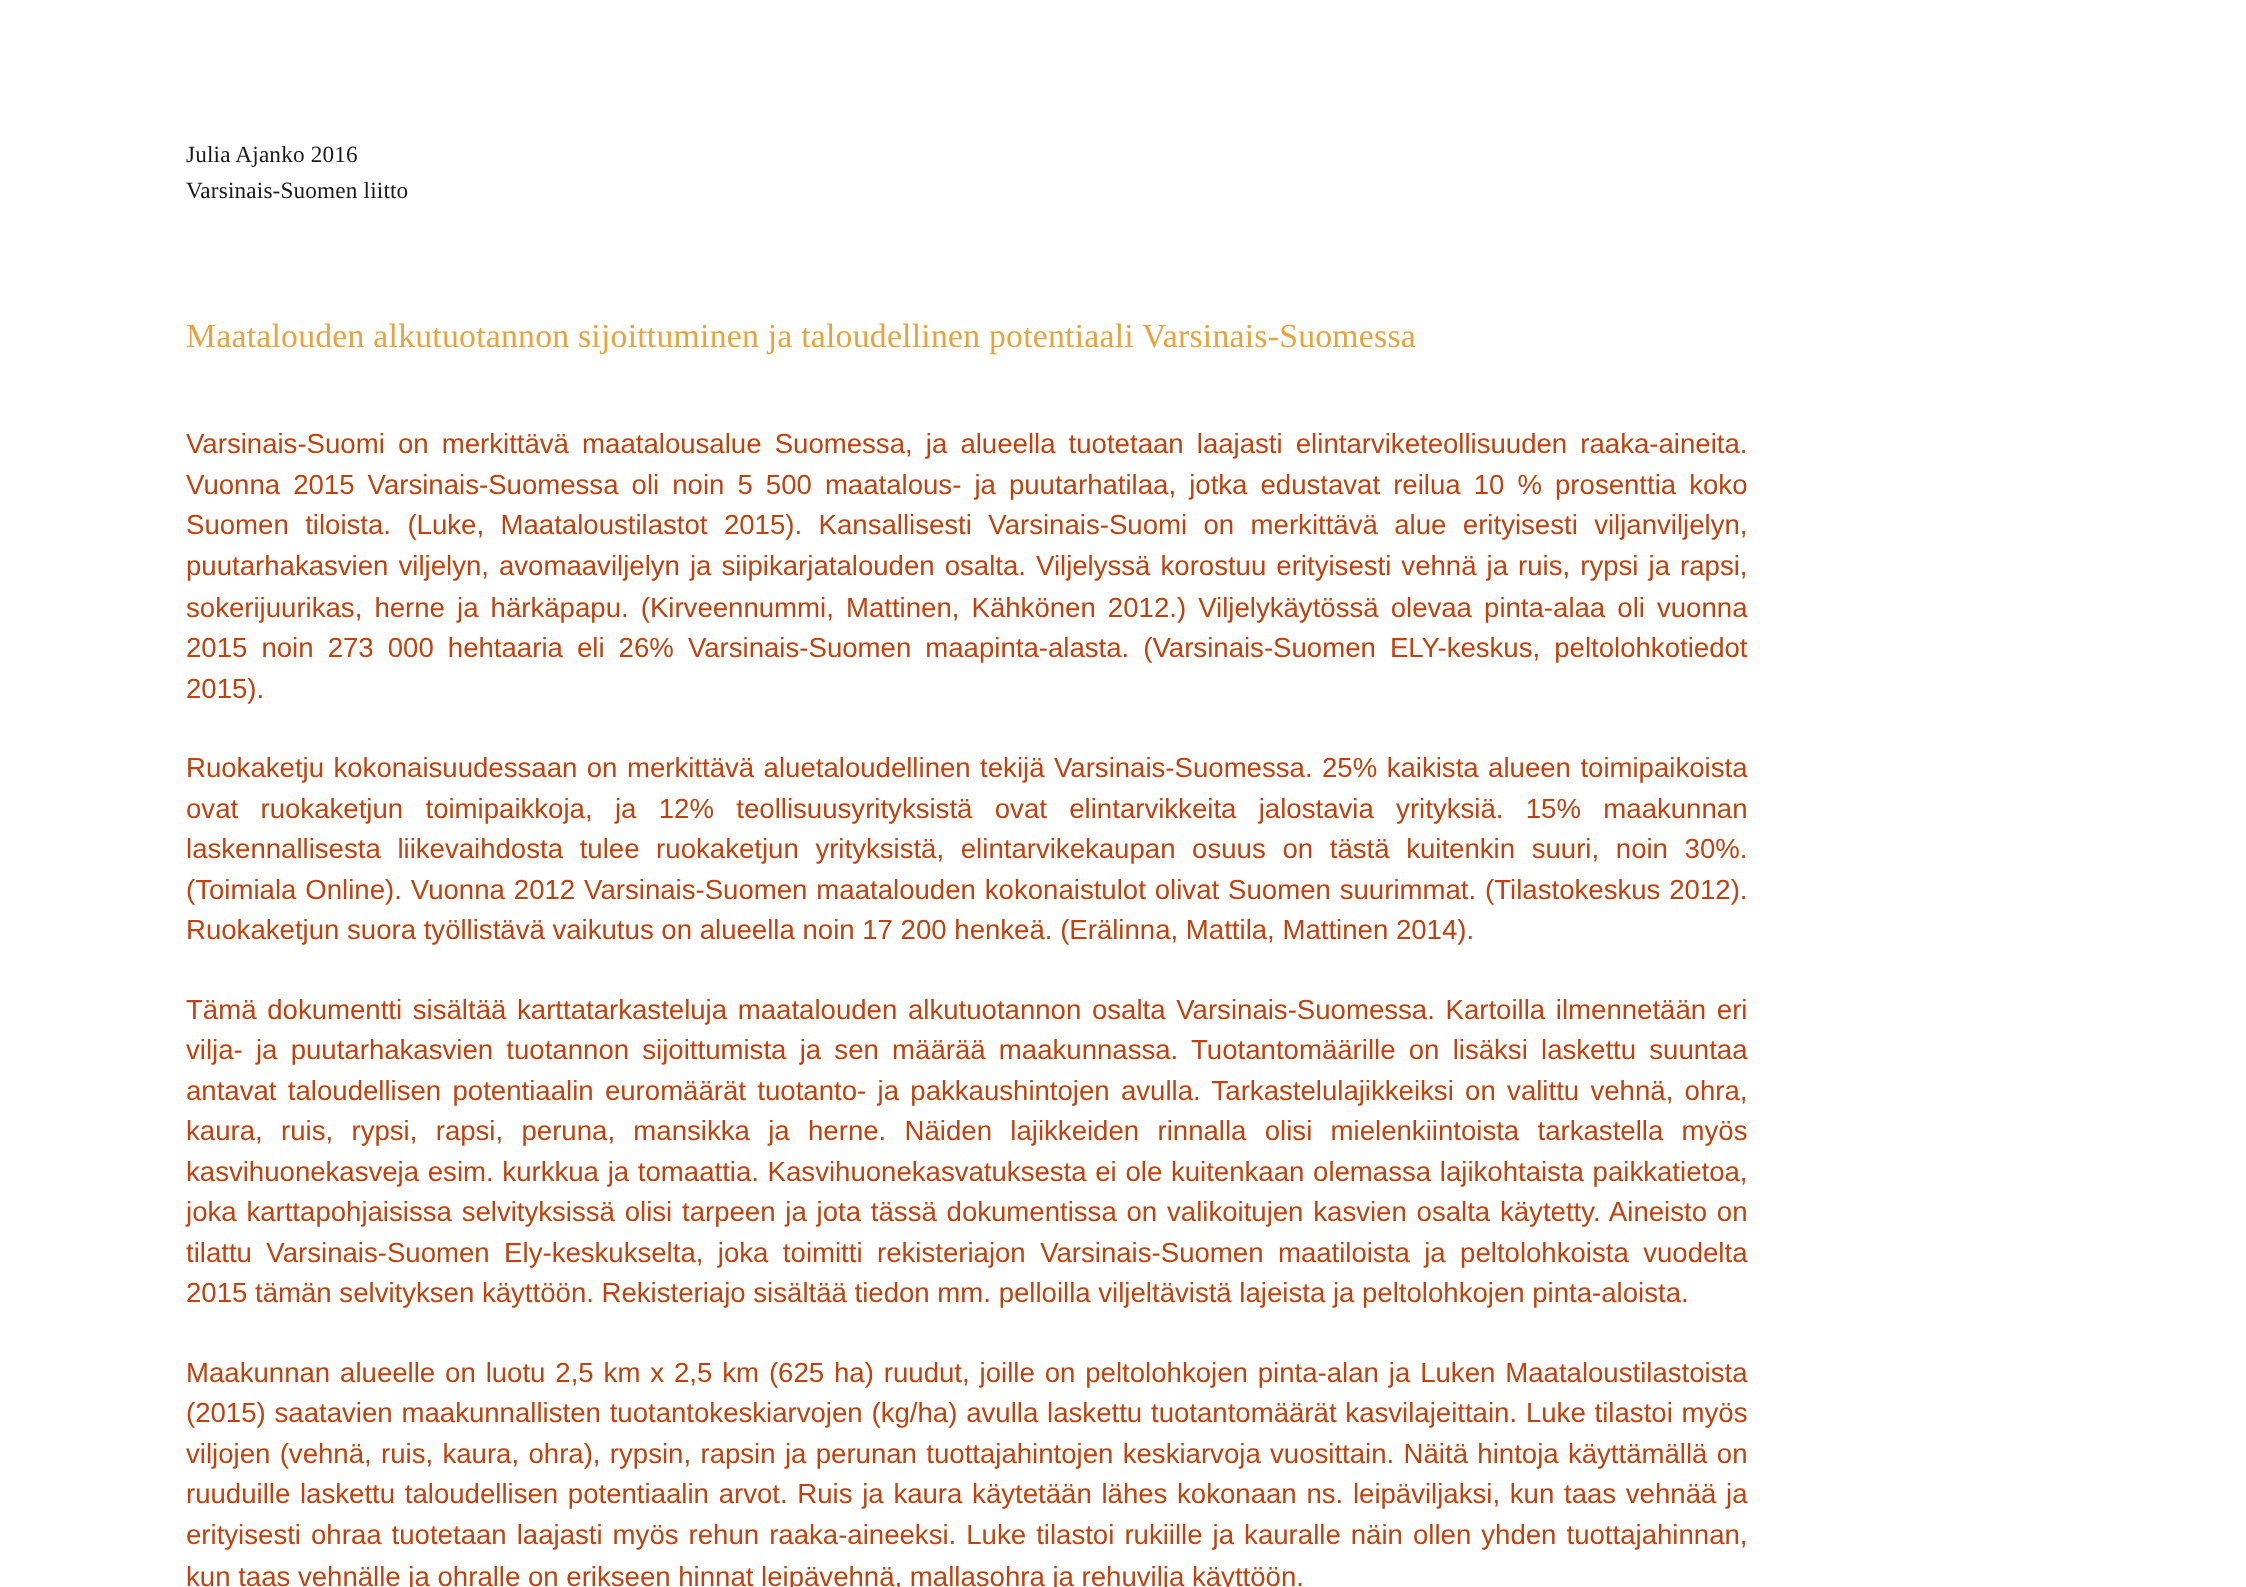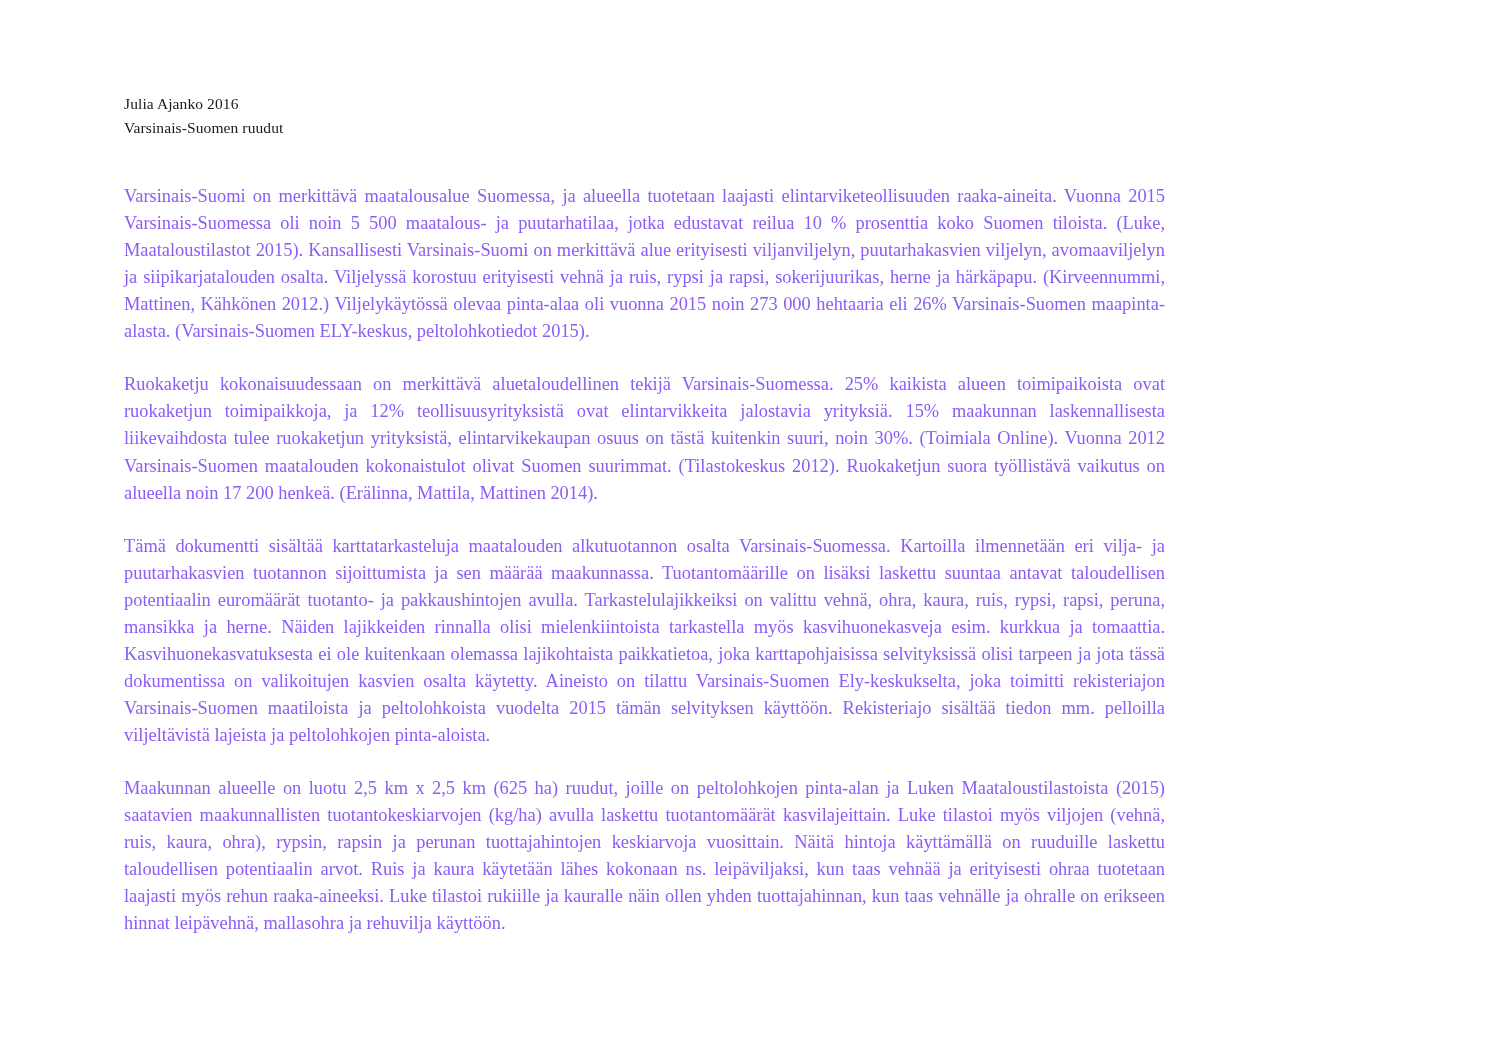--- a/index.html
+++ b/index.html
@@ -39,44 +39,45 @@
     color: #e8a33d;
     letter-spacing: 0.15px;
     line-height: 1.3;
     font-weight: normal;
   }
   .body-block {
     margin-top: 44px;
   }
   p.para {
     margin: 0 0 26px 0;
-    font-family: Liberation Serif, serif;
+    font-family: Liberation Sans, sans-serif;
     font-size: 18.4px;
     line-height: 1.47;
     text-align: justify;
     text-justify: inter-word;
-    color: #8b5cf6;
+    color: #c2410c;
     hyphens: manual;
   }
   p.para.gap-after {
   }
   p.para:last-child {
     margin-bottom: 16px;
   }
 </style>
 </head>
 <body>
 
 <div class="page">
 
   <div class="meta">
     <div>Julia Ajanko 2016</div>
-    <div>Varsinais-Suomen ruudut</div>
+    <div>Varsinais-Suomen liitto</div>
   </div>
 
+  <h1 class="doc-title">Maatalouden alkutuotannon sijoittuminen ja taloudellinen potentiaali Varsinais-Suomessa</h1>
 
   <div class="body-block">
     <p class="para">Varsinais-Suomi on merkittävä maatalousalue Suomessa, ja alueella tuotetaan laajasti elintarviketeollisuuden raaka-aineita. Vuonna 2015 Varsinais-Suomessa oli noin 5 500 maatalous- ja puutarhatilaa, jotka edustavat reiluа 10 % prosenttia koko Suomen tiloista. (Luke, Maataloustilastot 2015). Kansallisesti Varsinais-Suomi on merkittävä alue erityisesti viljanviljelyn, puutarhakasvien viljelyn, avomaaviljelyn ja siipikarjatalouden osalta. Viljelyssä korostuu erityisesti vehnä ja ruis, rypsi ja rapsi, sokerijuurikas, herne ja härkäpapu. (Kirveennummi, Mattinen, Kähkönen 2012.) Viljelykäytössä olevaa pinta-alaa oli vuonna 2015 noin 273 000 hehtaaria eli 26% Varsinais-Suomen maapinta-alasta. (Varsinais-Suomen ELY-keskus, peltolohkotiedot 2015).</p>
     <p class="para gap-after">Ruokaketju kokonaisuudessaan on merkittävä aluetaloudellinen tekijä Varsinais-Suomessa. 25% kaikista alueen toimipaikoista ovat ruokaketjun toimipaikkoja, ja 12% teollisuusyrityksistä ovat elintarvikkeita jalostavia yrityksiä. 15% maakunnan laskennallisesta liikevaihdosta tulee ruokaketjun yrityksistä, elintarvikekaupan osuus on tästä kuitenkin suuri, noin 30%. (Toimiala Online). Vuonna 2012 Varsinais-Suomen maatalouden kokonaistulot olivat Suomen suurimmat. (Tilastokeskus 2012). Ruokaketjun suora työllistävä vaikutus on alueella noin 17 200 henkeä. (Erälinna, Mattila, Mattinen 2014).</p>
     <p class="para">Tämä dokumentti sisältää karttatarkasteluja maatalouden alkutuotannon osalta Varsinais-Suomessa. Kartoilla ilmennetään eri vilja- ja puutarhakasvien tuotannon sijoittumista ja sen määrää maakunnassa. Tuotantomäärille on lisäksi laskettu suuntaa antavat taloudellisen potentiaalin euromäärät tuotanto- ja pakkaushintojen avulla. Tarkastelulajikkeiksi on valittu vehnä, ohra, kaura, ruis, rypsi, rapsi, peruna, mansikka ja herne. Näiden lajikkeiden rinnalla olisi mielenkiintoista tarkastella myös kasvihuonekasveja esim. kurkkua ja tomaattia. Kasvihuonekasvatuksesta ei ole kuitenkaan olemassa lajikohtaista paikkatietoa, joka karttapohjaisissa selvityksissä olisi tarpeen ja jota tässä dokumentissa on valikoitujen kasvien osalta käytetty. Aineisto on tilattu Varsinais-Suomen Ely-keskukselta, joka toimitti rekisteriajon Varsinais-Suomen maatiloista ja peltolohkoista vuodelta 2015 tämän selvityksen käyttöön. Rekisteriajo sisältää tiedon mm. pelloilla viljeltävistä lajeista ja peltolohkojen pinta-aloista.</p>
     <p class="para">Maakunnan alueelle on luotu 2,5 km x 2,5 km (625 ha) ruudut, joille on peltolohkojen pinta-alan ja Luken Maataloustilastoista (2015) saatavien maakunnallisten tuotantokeskiarvojen (kg/ha) avulla laskettu tuotantomäärät kasvilajeittain. Luke tilastoi myös viljojen (vehnä, ruis, kaura, ohra), rypsin, rapsin ja perunan tuottajahintojen keskiarvoja vuosittain. Näitä hintoja käyttämällä on ruuduille laskettu taloudellisen potentiaalin arvot. Ruis ja kaura käytetään lähes kokonaan ns. leipäviljaksi, kun taas vehnää ja erityisesti ohraa tuotetaan laajasti myös rehun raaka-aineeksi. Luke tilastoi rukiille ja kauralle näin ollen yhden tuottajahinnan, kun taas vehnälle ja ohralle on erikseen hinnat leipävehnä, mallasohra ja rehuvilja käyttöön.</p>
   </div>
 
 </div>
 

